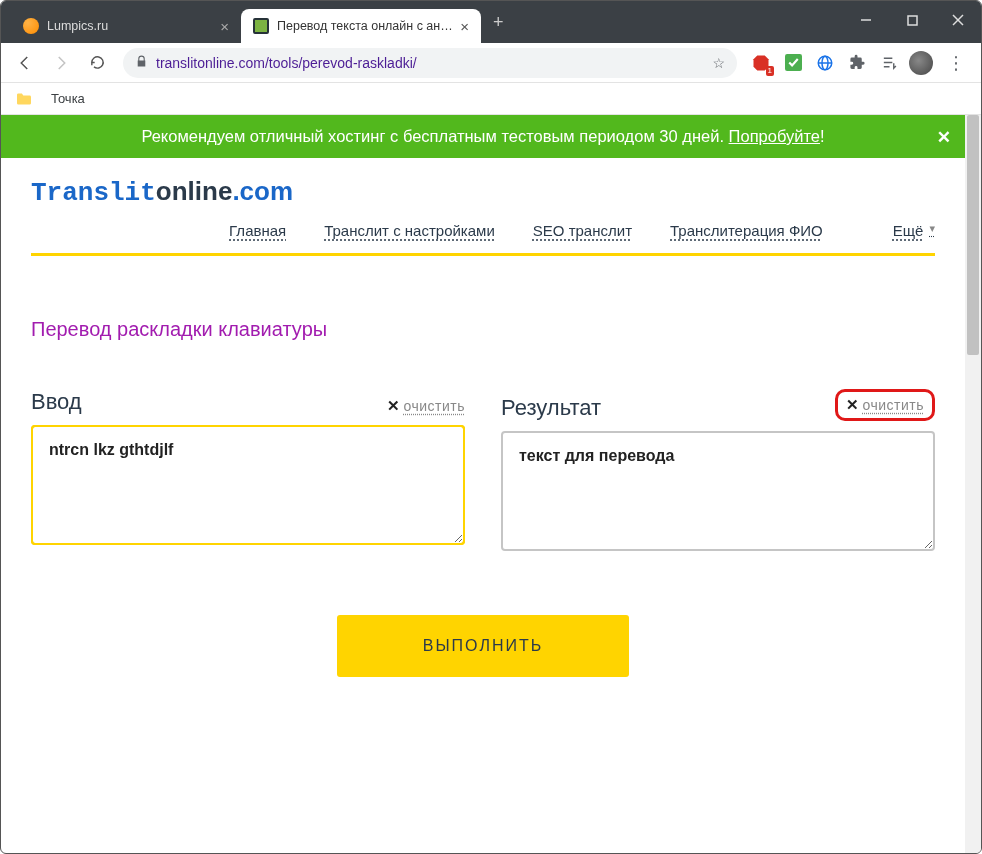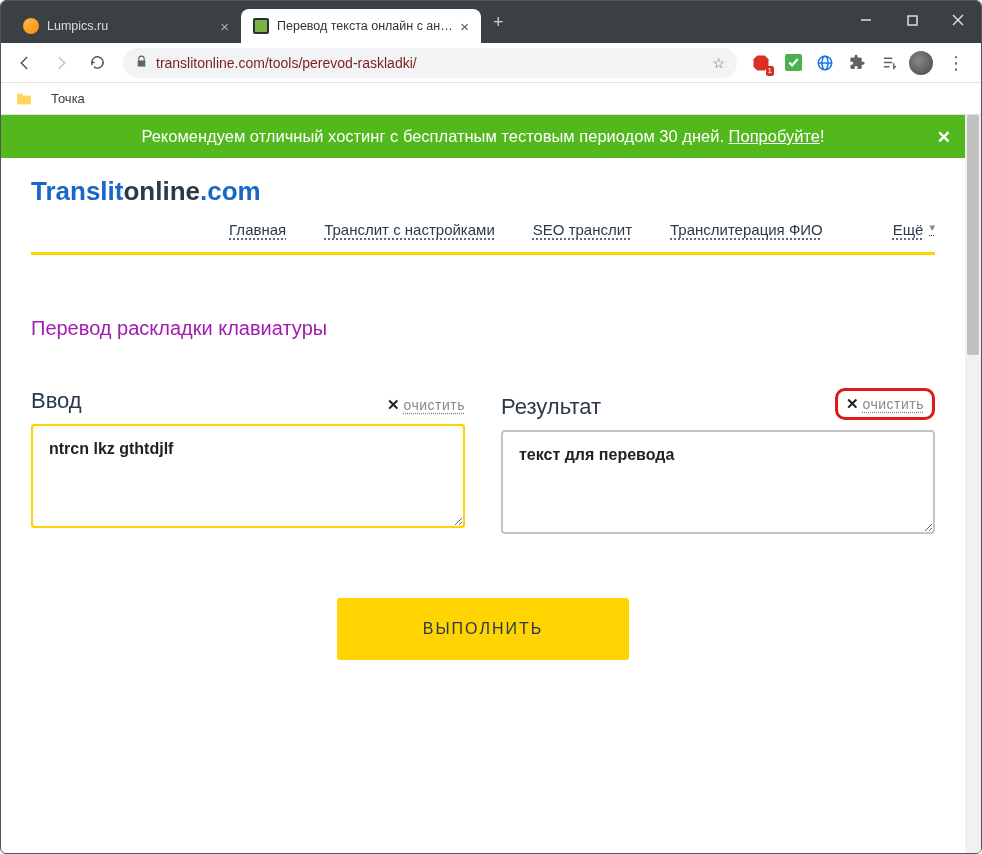--- a/index.html
+++ b/index.html
@@ -20,21 +20,21 @@
   .window-controls { position: absolute; right: 0; top: 0; display: flex; height: 38px; }
   .window-btn { width: 46px; display: flex; align-items: center; justify-content: center; color: #ddd; cursor: pointer; font-size: 14px; }
   .window-btn svg { stroke: #ddd; }
   
   .addr-bar { background: #fff; height: 40px; display: flex; align-items: center; padding: 0 8px; gap: 4px; border-bottom: 1px solid #e3e3e3; }
   .nav-btn { width: 32px; height: 32px; display: flex; align-items: center; justify-content: center; cursor: pointer; border-radius: 50%; }
   .nav-btn.disabled { opacity: .35; cursor: default; }
   .nav-btn svg { stroke: #555; fill: none; stroke-width: 2; }
   .url-box { flex: 1; background: #f1f3f4; border-radius: 15px; height: 30px; display: flex; align-items: center; padding: 0 12px; font-size: 14px; color: #5f6368; margin: 0 6px; }
   .url-box .lock { margin-right: 8px; color: #5f6368; }
-  .url-path { color: #7f1d1d; }
+  .url-path { color: #4c1d95; }
   .url-star { margin-left: auto; color: #5f6368; cursor: pointer; }
   .ext-icon { width: 28px; height: 28px; display: flex; align-items: center; justify-content: center; cursor: pointer; position: relative; }
   .ext-badge { position: absolute; bottom: 1px; right: 1px; background: #d93025; color: #fff; font-size: 8px; padding: 0 2px; border-radius: 2px; line-height: 10px; }
   .avatar { width: 24px; height: 24px; border-radius: 50%; background: radial-gradient(circle at 40% 40%, #888, #444); }
   .menu-dots { font-size: 18px; color: #5f6368; padding: 0 8px; cursor: pointer; }
   
   .bookmarks-bar { background: #fff; height: 32px; display: flex; align-items: center; padding: 0 14px; font-size: 13px; color: #3c4043; border-bottom: 1px solid #e3e3e3; }
   .bookmark-item { display: flex; align-items: center; gap: 18px; cursor: pointer; }
   .bm-folder { width: 18px; height: 14px; }
   
@@ -46,41 +46,41 @@
   
   
   .promo-banner { background: #52b81d; color: #fff; padding: 12px 40px; font-size: 16.5px; text-align: center; position: relative; }
   .promo-banner a { color: #fff; text-decoration: underline; }
   .promo-close { position: absolute; right: 14px; top: 50%; transform: translateY(-50%); color: #fff; font-size: 17px; cursor: pointer; font-weight: bold; }
   
   .page-inner { padding: 18px 30px 0 30px; }
   
   
   .site-logo { font-size: 26px; font-weight: bold; margin-bottom: 14px; }
-  .logo-1 { color: #1a67c8; }
+  .logo-1 { color: #1a67c8; font-family: Liberation Mono, monospace; }
   .logo-2 { color: #2b3a4a; }
   .logo-3 { color: #1a67c8; }
   
   .site-nav { display: flex; gap: 38px; justify-content: flex-end; padding-bottom: 14px; border-bottom: 3px solid #ffd400; font-size: 15px; }
   .nav-link { color: #2b3a4a; text-decoration: underline; text-decoration-style: dotted; text-underline-offset: 4px; cursor: pointer; white-space: nowrap; }
   .nav-more { display: flex; align-items: flex-start; gap: 6px; margin-left: 32px; }
   .nav-more .chev { font-size: 11px; color: #888; }
   
   .page-title { font-size: 20px; color: #a21caf; font-weight: 500; margin: 62px 0 48px 0; }
   
   .io-row { display: flex; gap: 36px; }
   .io-col { flex: 1; }
   .io-head { display: flex; justify-content: space-between; align-items: flex-end; margin-bottom: 10px; gap: 14px; }
   .io-label { font-size: 22px; color: #2b3a4a; }
   .clear-btn { display: flex; align-items: center; gap: 4px; font-size: 14px; color: #888; cursor: pointer; }
   .clear-btn .x { font-weight: bold; color: #222; font-size: 15px; }
   .clear-text { text-decoration: underline; text-decoration-style: dotted; text-underline-offset: 3px; letter-spacing: .5px; }
   .clear-btn.highlighted { border: 3px solid #e01818; border-radius: 10px; padding: 4px 8px; }
   
-  .io-textarea { width: 100%; height: 104px; border: 2px solid #c5c5c5; border-radius: 4px; padding: 14px 16px; font-size: 16px; font-weight: bold; color: #222; resize: both; font-family: Arial; }
+  .io-textarea { width: 100%; height: 120px; border: 2px solid #c5c5c5; border-radius: 4px; padding: 14px 16px; font-size: 16px; font-weight: bold; color: #222; resize: both; font-family: Arial; }
   .io-textarea.active { border-color: #ffd400; outline: 2px solid #ffd400; outline-offset: -2px; }
   
   .action-row { text-align: center; margin-top: 60px; }
   .action-btn { background: #ffd400; border: none; padding: 22px 86px; font-size: 16px; letter-spacing: 2px; font-weight: 500; color: #2b3a4a; cursor: pointer; border-radius: 3px; }
 </style>
 </head>
 <body>
 
 <div class="browser-top">
   <div class="tab">

